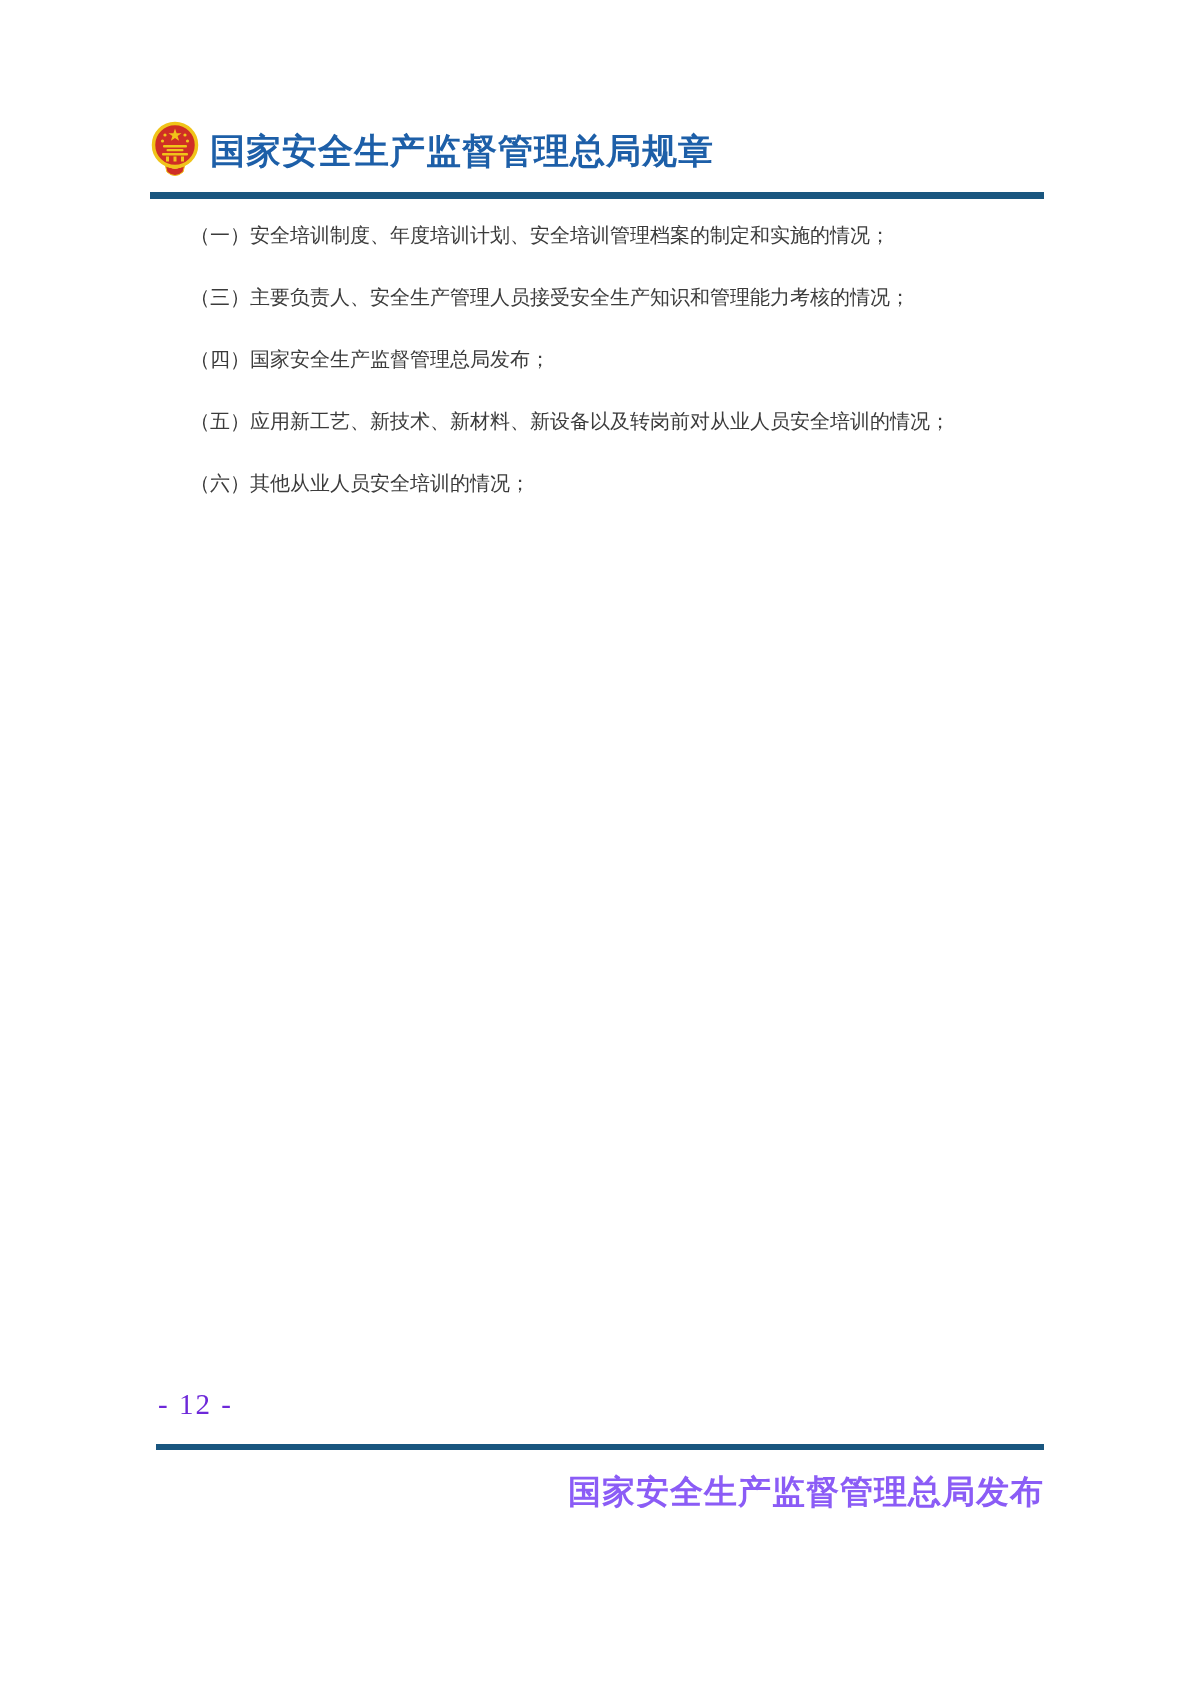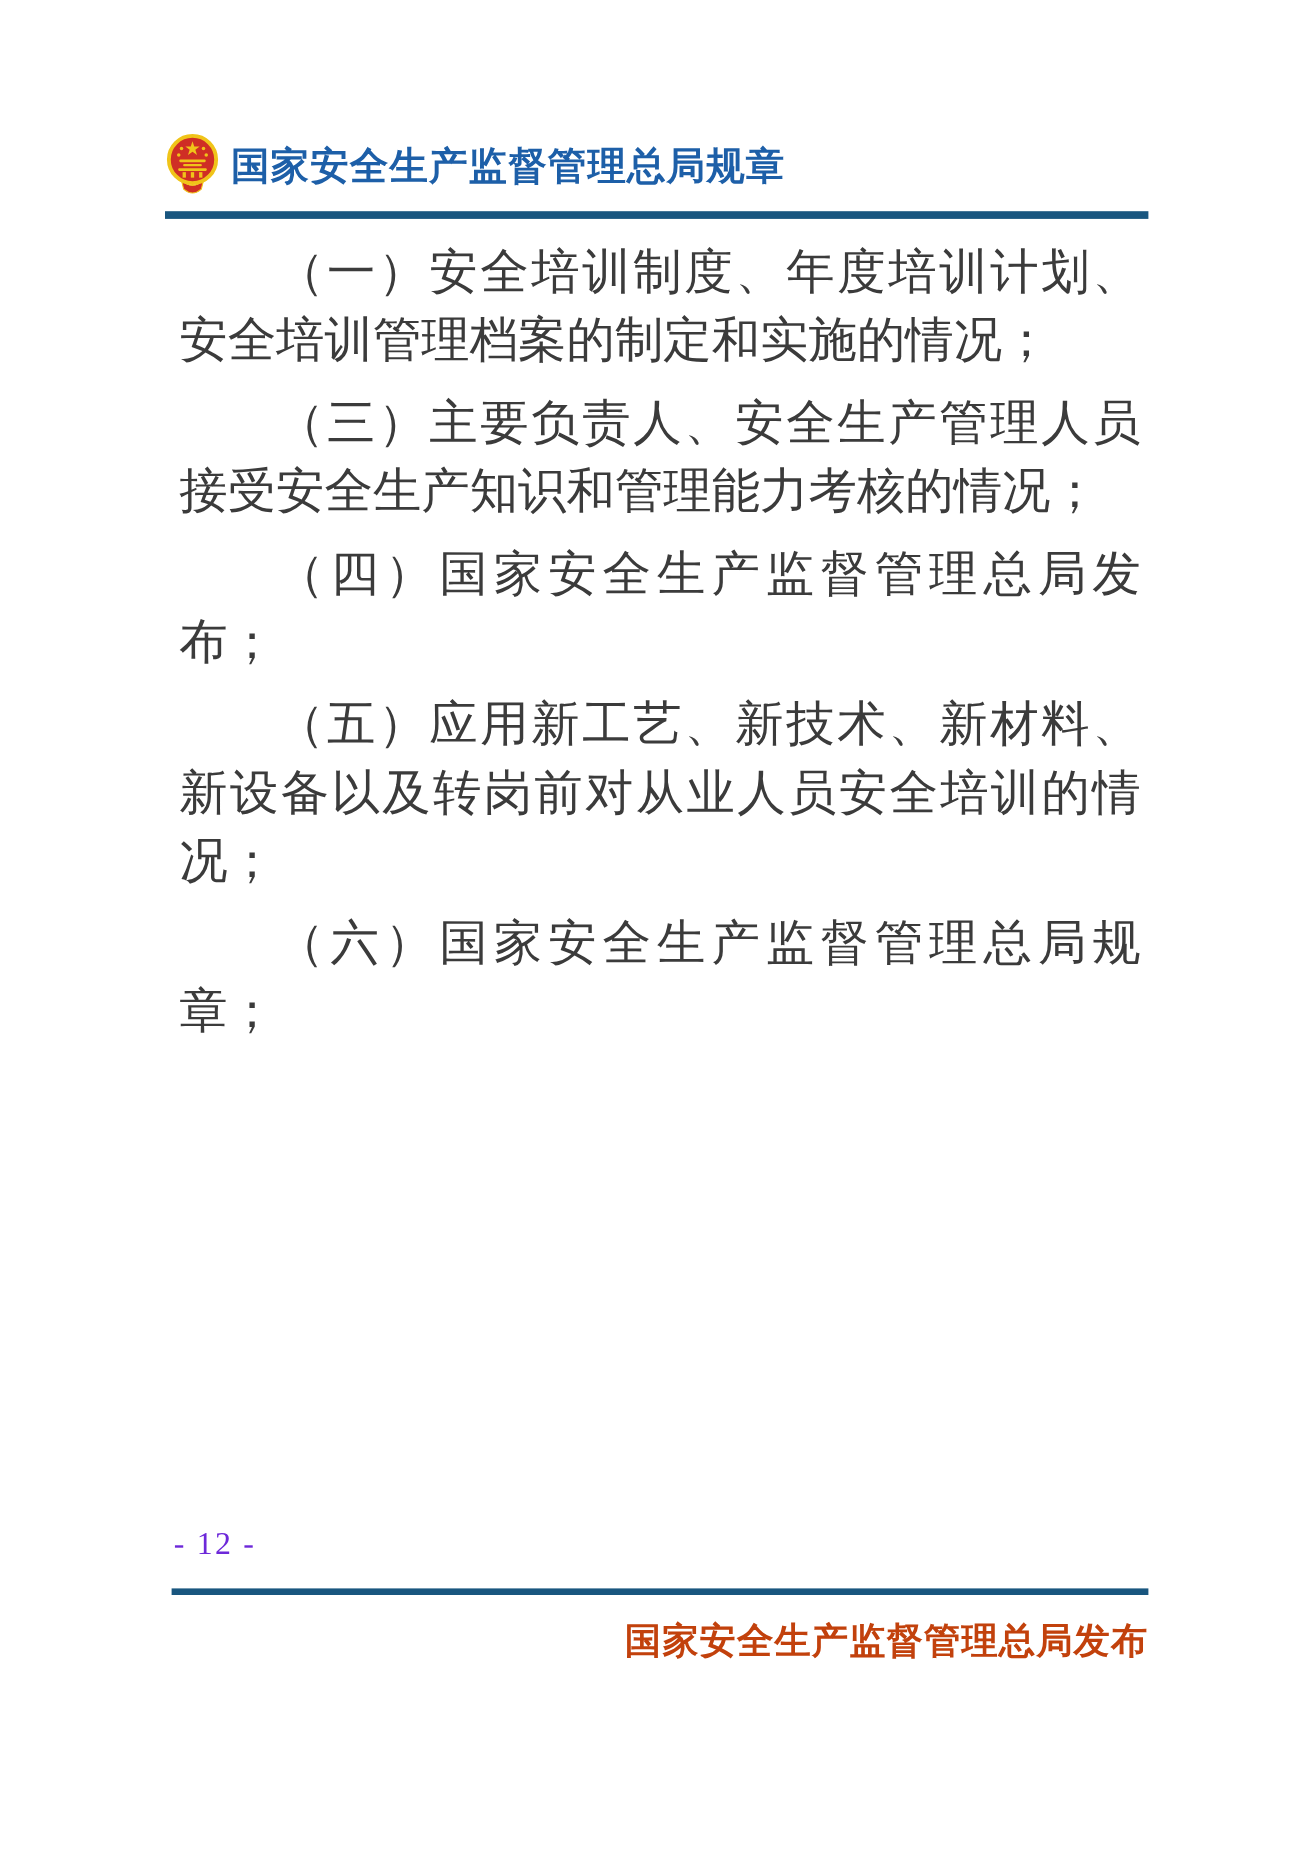--- a/index.html
+++ b/index.html
@@ -51,22 +51,22 @@
     height: 7px;
   }
   
   .doc-body {
     position: absolute;
     top: 204px;
     left: 150px;
     width: 900px;
   }
   .para {
-    margin: 13px;
-    font-size: 44px;
+    margin: 0;
+    font-size: 20px;
     line-height: 62px;
     color: #3b3b3b;
     text-align: justify;
     text-indent: 2em;
     font-family: "Liberation Serif", "DejaVu Serif", serif;
   }
   .para .lead {
     font-family: "Liberation Sans", "DejaVu Sans", sans-serif;
     font-weight: 700;
     color: #2b2b2b;
@@ -90,21 +90,21 @@
     height: 6px;
   }
   .publisher {
     position: absolute;
     top: 1470px;
     left: 150px;
     width: 894px;
     text-align: right;
     font-size: 33px;
     font-weight: 700;
-    color: #c2410c;
+    color: #8b5cf6;
     letter-spacing: 1px;
     font-family: "Liberation Serif", "DejaVu Serif", serif;
   }
 </style>
 </head>
 <body>
 
 <div class="page">
 
   <div class="header">
@@ -138,21 +138,21 @@
   <main class="doc-body" id="doc-body">
     <p class="para"><span class="txt">（一）安全培训制度、年度培训计划、安全培训管理档案的制定和实施的情况；</span></p>
 
 
     <p class="para"><span class="txt">（三）主要负责人、安全生产管理人员接受安全生产知识和管理能力考核的情况；</span></p>
 
     <p class="para"><span class="txt">（四）国家安全生产监督管理总局发布；</span></p>
 
     <p class="para"><span class="txt">（五）应用新工艺、新技术、新材料、新设备以及转岗前对从业人员安全培训的情况；</span></p>
 
-    <p class="para"><span class="txt">（六）国家安全生产监督管理总局规章；</span></p>
+    <p class="para"><span class="txt">（六）其他从业人员安全培训的情况；</span></p>
 
 
 
 
   </main>
 
   <div class="pagenum">- 12 -</div>
 
   <div class="rule footer-rule"></div>
 

